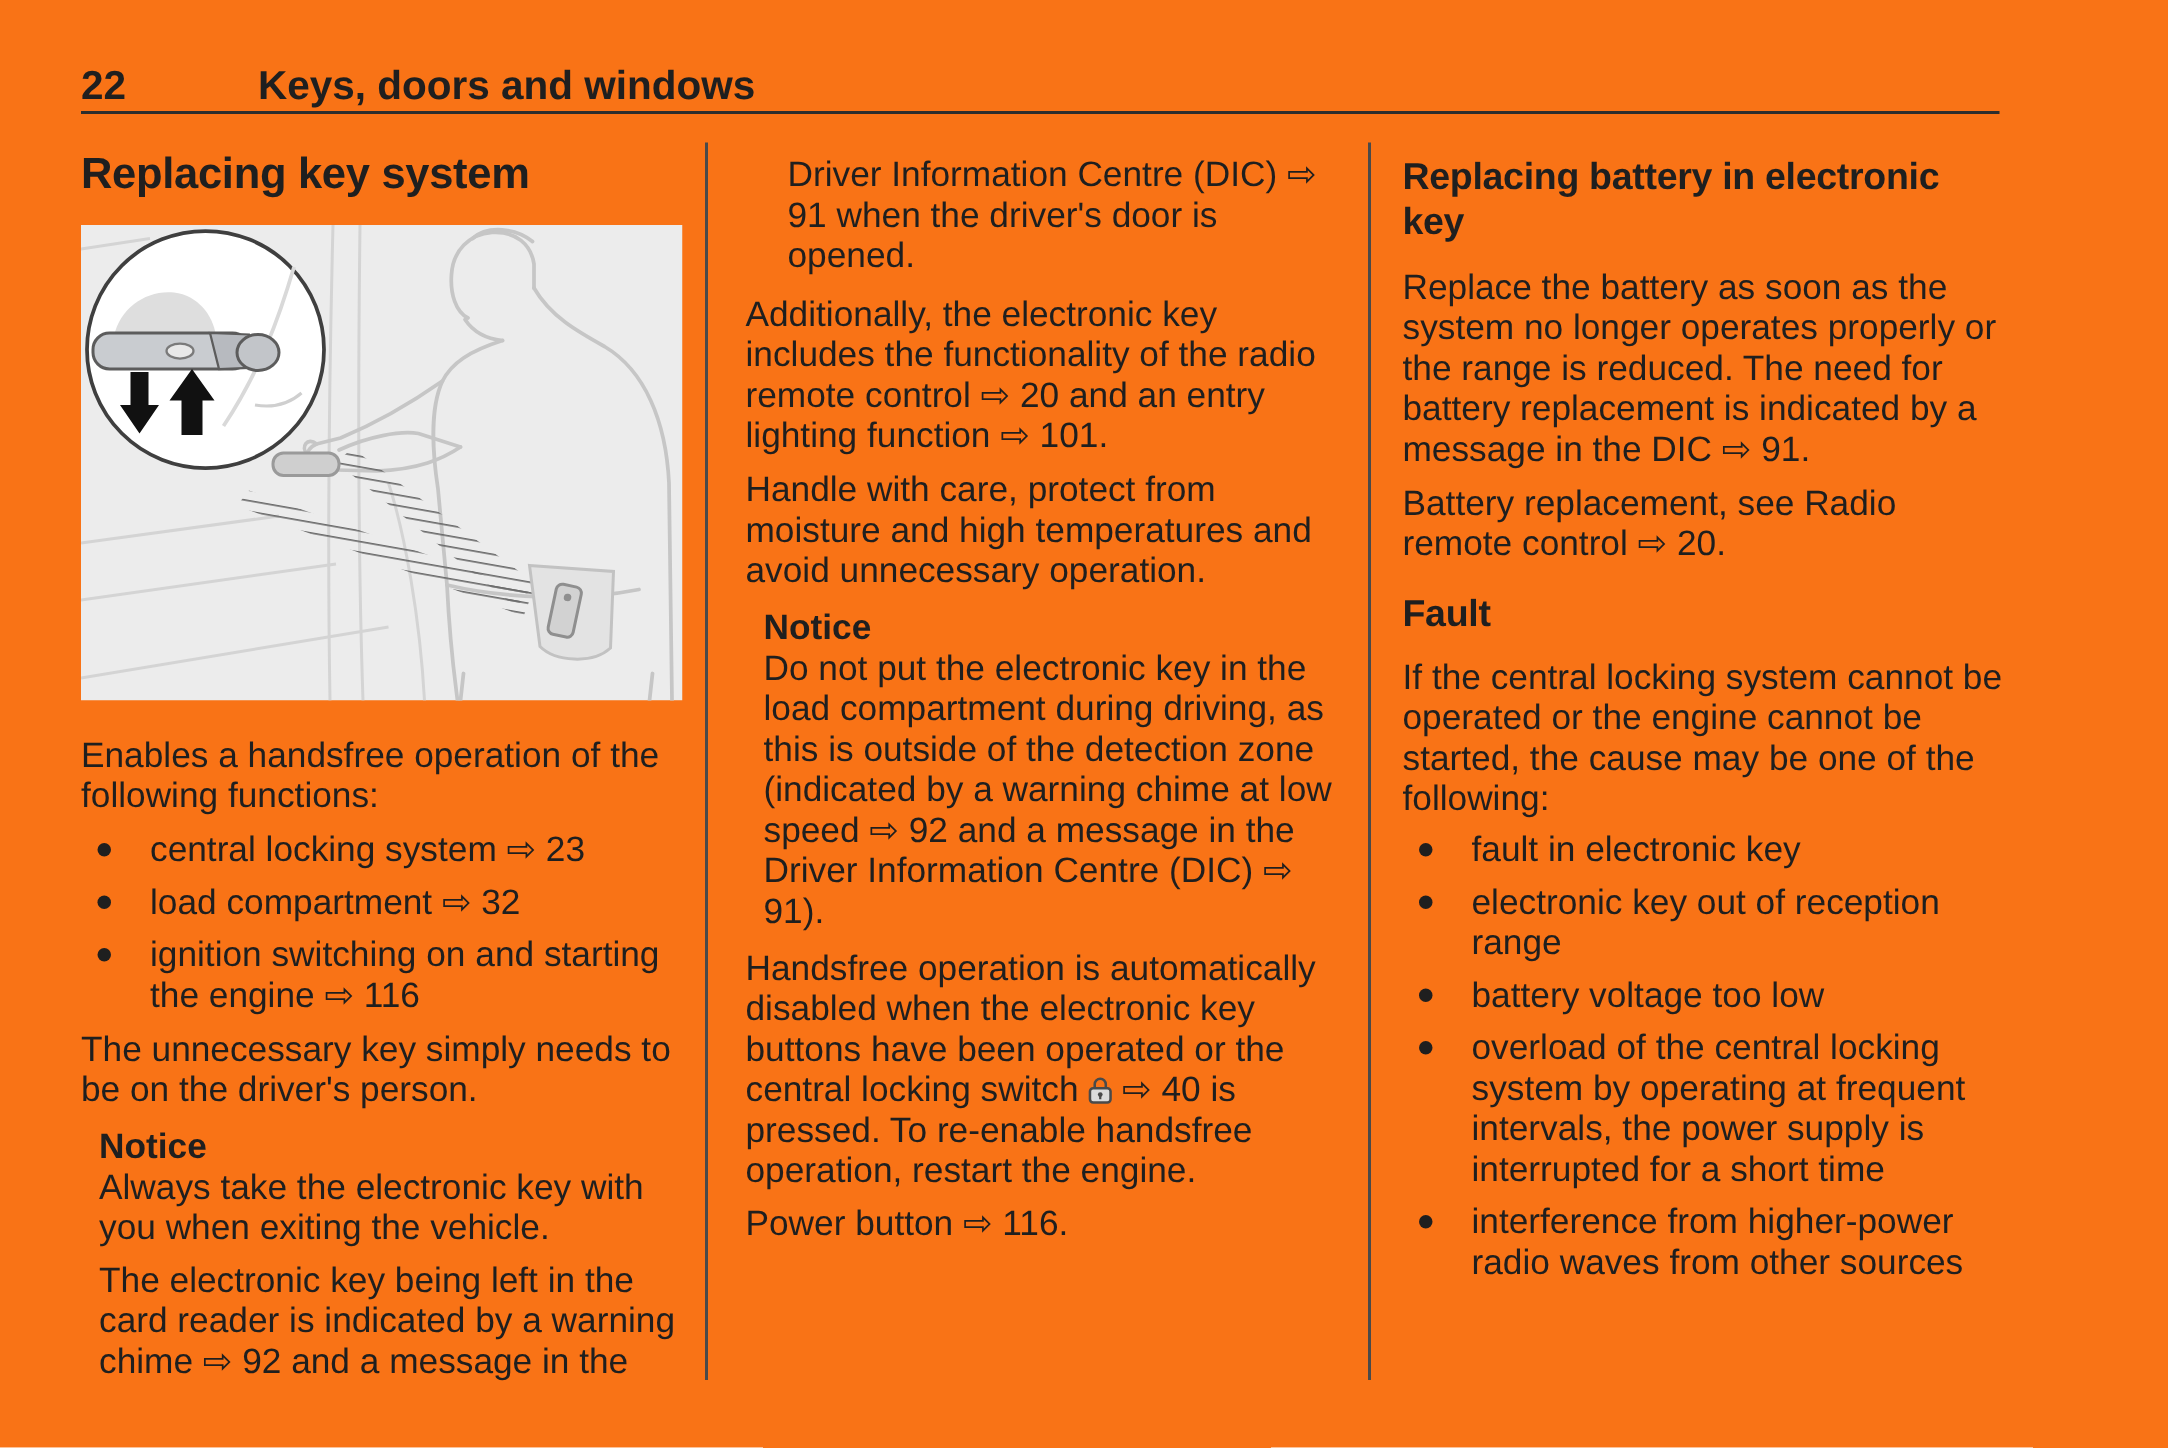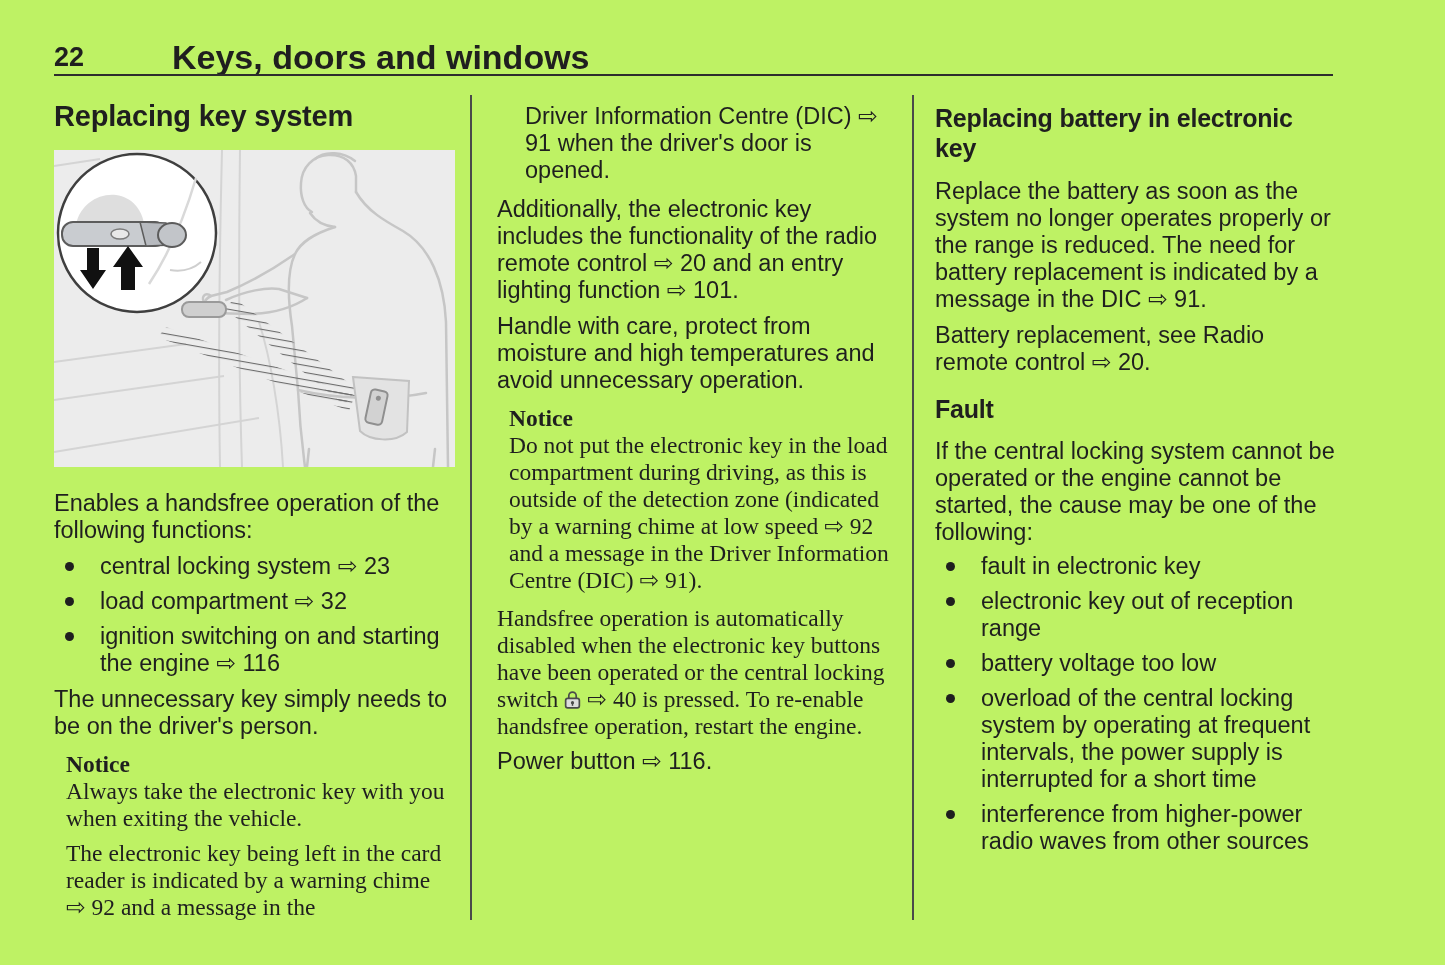--- a/index.html
+++ b/index.html
@@ -1,46 +1,46 @@
 <!DOCTYPE html>
 <html><head>
 <meta charset="utf-8">
 <style>
   * { box-sizing: border-box; margin: 0; padding: 0; }
   html,body { background:#ffffff; }
   .page {
     position: relative;
     width: 1445px; height: 965px;
-    background: #bef264;
+    background: #f97316;
     color: #1f1f1f;
     font-family: "Liberation Sans", "DejaVu Sans", sans-serif;
     font-size: 23.5px;
     line-height: 27px;
     overflow: hidden;
   }
   
   .hdr-num   { position:absolute; left:54px;  top:42px; font-size:27px; font-weight:bold; line-height:30px; }
-  .hdr-title { position:absolute; left:172px; top:42px; font-size:34px; font-weight:bold; line-height:30px; }
+  .hdr-title { position:absolute; left:172px; top:42px; font-size:27px; font-weight:bold; line-height:30px; }
   .hdr-rule  { position:absolute; left:54px; top:74px; width:1279px; height:2px; background:#2d2d2d; }
   
   .vrule { position:absolute; top:95px; height:825px; width:1.5px; background:#4a4a4a; }
   .vrule.v1 { left:470px; }
   .vrule.v2 { left:912px; }
   
   .col { position:absolute; top:98px; }
   .col1 { left:54px;  width:401px; }
   .col2 { left:497px; width:396px; }
   .col3 { left:935px; width:400px; }
   h1.doc { font-size:29px; font-weight:bold; line-height:36px; letter-spacing:-0.2px; }
   h2.doc { font-size:25px; font-weight:bold; line-height:30px; letter-spacing:-0.2px; }
   .figure { margin-top:16px; width:401px; height:317px; }
   .figure svg { display:block; width:100%; height:100%; }
   p { margin:0; }
   .mt5  { margin-top:5px; }  .mt7  { margin-top:7px; }
-  .mt8  { margin-top:8px; }  .mt9  { margin-top:9px; } .mt11 { margin-top:11px;font-family:Liberation Serif, serif; }
+  .mt8  { margin-top:8px; }  .mt9  { margin-top:9px; } .mt11 { margin-top:11px; }
   .mt12 { margin-top:12px; } .mt14 { margin-top:14px; }
   .mt15 { margin-top:15px; }
   .mt18 { margin-top:18px; } .mt23 { margin-top:23px; }
   .notice { margin-left:12px; }
   .notice .label { font-weight:bold; }
   .notice-cont { margin-left:28px; width:370px; }
   ul.doc { list-style:none; }
   ul.doc li { position:relative; padding-left:46px; margin-bottom:8px; }
   ul.doc li:last-child { margin-bottom:0; }
   .dot { position:absolute; left:11px; top:9px; width:9px; height:9px; border-radius:50%; background:#1f1f1f; }

